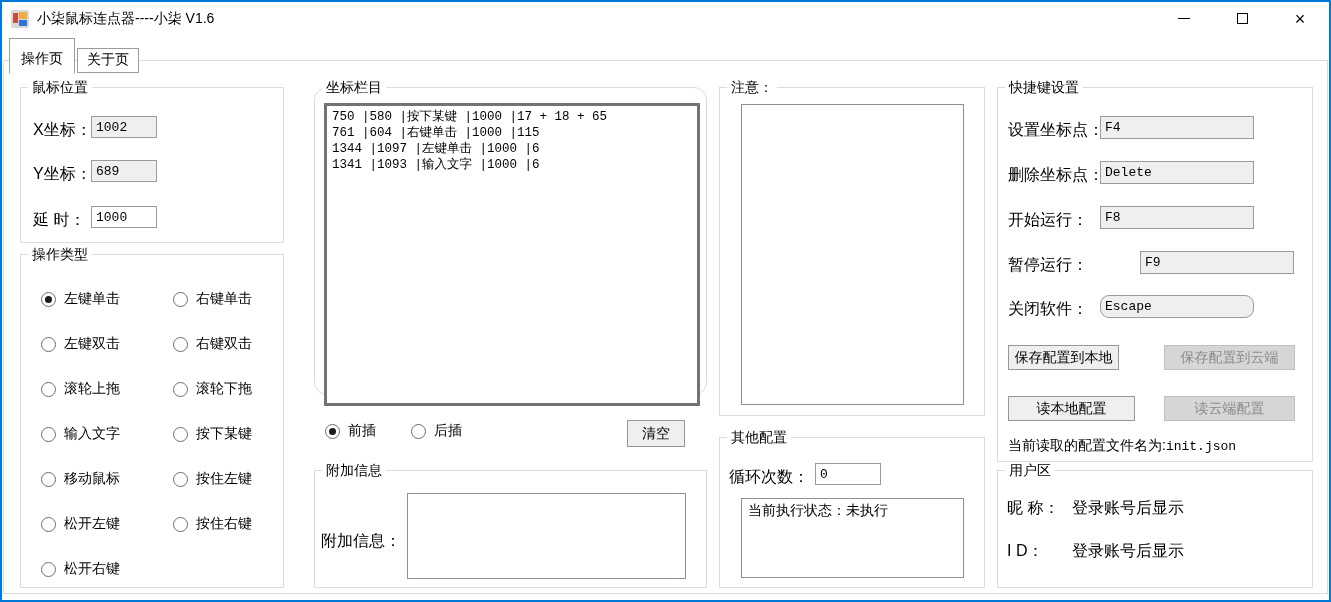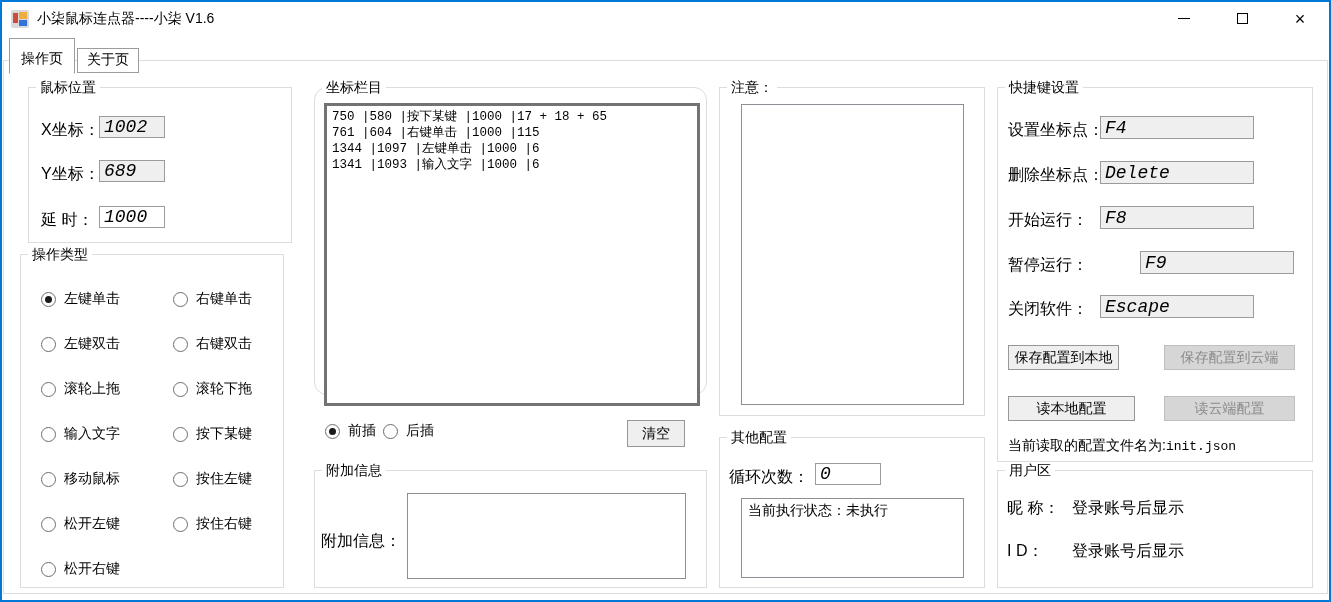--- a/index.html
+++ b/index.html
@@ -25,43 +25,43 @@
   .tabs { position:absolute; top:38px; left:9px; display:flex; align-items:flex-end; z-index:10; }
   .tab { font-size:14px; background:#fff; border:1px solid #9c9c9c; padding:2px 9px 3px; margin-right:2px; }
   .tab.active { padding:11px 11px 5px; border-bottom:1px solid #fff; margin-bottom:-1px; z-index:11; position:relative; }
   .tabpage { position:absolute; left:3px; right:3px; top:60px; bottom:8px; border:1px solid #dcdcdc; background:#fff; z-index:1; }
 
   
   .gb { position:absolute; border:1px solid #dcdcdc; background:#fff; z-index:2; }
   .gb-title { position:absolute; top:-9px; left:7px; background:#fff; padding:0 4px; font-size:14px; white-space:nowrap; }
 
   .lbl { position:absolute; font-size:16px; white-space:nowrap; }
-  .tb { position:absolute; border:1px solid #9b9b9b; background:#fff; font-family:"Liberation Mono","DejaVu Sans Mono",monospace; font-size:18px; padding:1px 4px; outline:none;font-style:italic; }
+  .tb { position:absolute; border:1px solid #9b9b9b; background:#fff; font-family:"Liberation Mono","DejaVu Sans Mono",monospace; font-size:13px; padding:1px 4px; outline:none; }
   .tb.ro { background:#efefef; }
   .box { position:absolute; border:1px solid #8b9097; background:#fff; font-size:14px; }
 
   .btn { position:absolute; border:1px solid #979797; background:#efefef; font-size:14px; text-align:center; display:flex; align-items:center; justify-content:center; font-family:inherit; cursor:default; }
   .btn.disabled { background:#d6d6d6; border-color:#bfbfbf; color:#8a8a8a; }
 
   
   .opt { display:flex; align-items:center; gap:8px; font-size:14px; }
   .radio { width:15px; height:15px; border:1px solid #6e6e6e; border-radius:50%; background:#fff; display:flex; align-items:center; justify-content:center; flex:0 0 auto; }
   .opt.sel .radio::after { content:""; width:7px; height:7px; border-radius:50%; background:#1a1a1a; display:block; }
 
   
-  .gb-mouse  { left:20px;  top:87px;  width:264px; height:156px;margin-left:8px; }
+  .gb-mouse  { left:20px;  top:87px;  width:264px; height:156px; }
   .gb-mouse .lbl { left:12px; }
   .gb-mouse .tb  { left:70px; width:66px; height:22px; }
 
   .gb-optype { left:20px;  top:254px; width:264px; height:334px; }
   .op-grid { position:absolute; left:20px; top:30px; display:grid; grid-template-columns:132px auto; grid-auto-rows:28px; row-gap:17px; }
 
   .gb-coord  { left:314px; top:87px;  width:393px; height:308px;border-radius:13px; }
   .listbox { position:absolute; left:9px; top:15px; width:376px; height:303px; border:3px solid #737373; background:#fff; font-family:"Liberation Mono","DejaVu Sans Mono",monospace; font-size:12.5px; line-height:16px; padding:3px 5px; overflow:hidden; }
-  .ins-opts { position:absolute; left:10px; top:334px; display:flex; gap:7px; }
+  .ins-opts { position:absolute; left:10px; top:334px; display:flex; gap:35px; }
   .btn-clear { left:312px; top:332px; width:58px; height:27px; }
 
   .gb-extra  { left:314px; top:470px; width:393px; height:118px; }
   .gb-notice { left:719px; top:87px;  width:266px; height:329px; }
   .gb-other  { left:719px; top:437px; width:266px; height:151px; }
   .gb-hotkey { left:997px; top:87px;  width:316px; height:375px; }
   .gb-user   { left:997px; top:470px; width:316px; height:118px; }
 
   .hk-row .lbl { left:10px; }
   .hk-row .tb { left:102px; width:154px; height:23px; }
@@ -223,21 +223,21 @@
   <div class="hk-row">
     <span class="lbl" style="top:122px;">开始运行：</span>
     <input class="tb ro" style="top: 118px;" readonly="" value="F8">
   </div>
   <div class="hk-row">
     <span class="lbl" style="top:167px;">暂停运行：</span>
     <input class="tb ro" style="top: 163px; margin-left: 40px;" readonly="" value="F9">
   </div>
   <div class="hk-row">
     <span class="lbl" style="top:211px;">关闭软件：</span>
-    <input class="tb ro" style="top: 207px;" readonly="" value="Escape">
+    <input class="tb ro" style="top: 207px; border-radius: 9px;" readonly="" value="Escape">
   </div>
   <button class="btn" style="left:10px; top:257px; width:111px; height:25px;">保存配置到本地</button>
   <button class="btn disabled" style="left:166px; top:257px; width:131px; height:25px;">保存配置到云端</button>
   <button class="btn" style="left:10px; top:308px; width:127px; height:25px;">读本地配置</button>
   <button class="btn disabled" style="left:166px; top:308px; width:131px; height:25px;">读云端配置</button>
   <div class="cfg-line">
     <span>当前读取的配置文件名为:</span><span class="mono">init.json</span>
   </div>
 </div>
 

